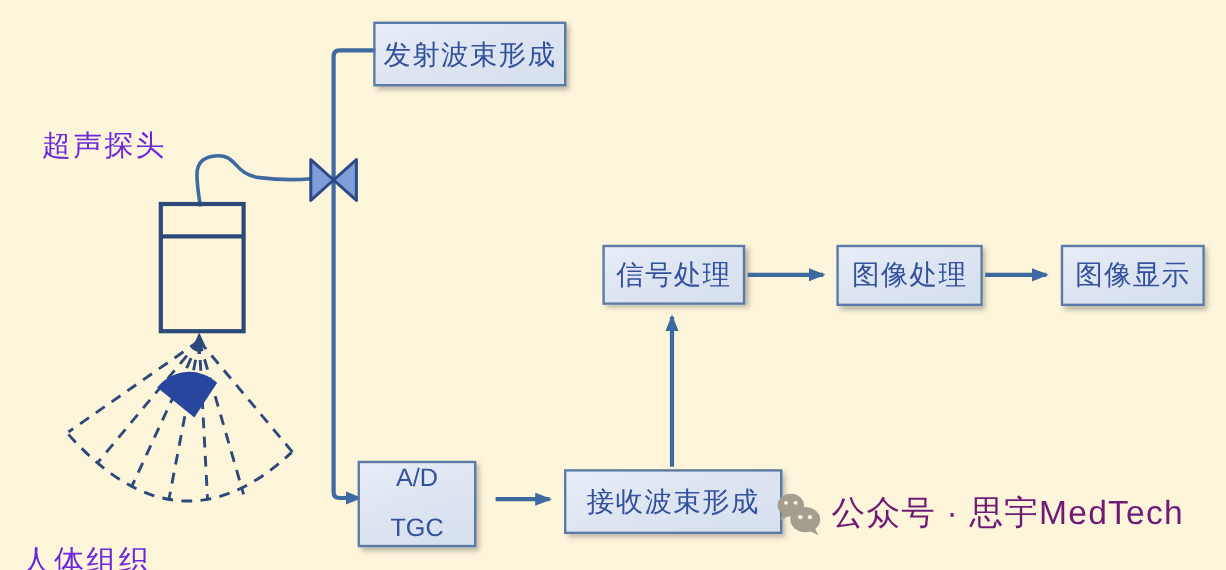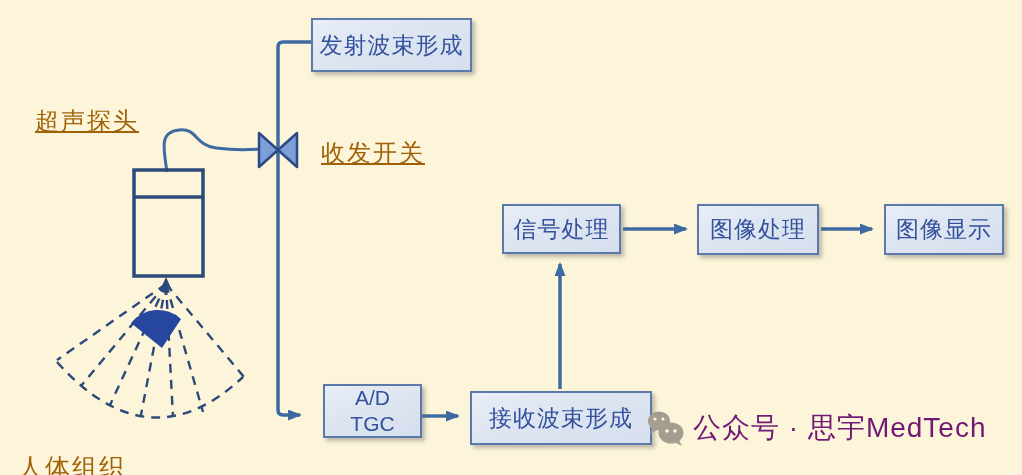--- a/index.html
+++ b/index.html
@@ -19,25 +19,24 @@
     color:#33519c;
     display:flex;align-items:center;justify-content:center;
     box-sizing:border-box;
     font-size:23px;
     letter-spacing:1px;
     white-space:nowrap;
   }
   .node.two-line{flex-direction:column;font-size:21px;line-height:1.25;letter-spacing:0;}
   .diagram-label{
     position:absolute;
-    color:#a16207;
+    color:#6d28d9;
     font-size:24px;
     letter-spacing:2px;
     white-space:nowrap;
-    text-decoration:underline;
   }
   .watermark{
     position:absolute;
     left:645px;top:409px;
     display:flex;align-items:center;gap:8px;
     color:#701a75;
     font-size:28px;
     letter-spacing:1px;
     white-space:nowrap;
   }
@@ -94,30 +93,29 @@
   </svg>
 
   <div class="node" style="left:311px;top:18px;width:161px;height:54px;">发射波束形成</div>
 
   <div class="node" style="left:502px;top:204px;width:119px;height:50px;">信号处理</div>
 
   <div class="node" style="left:697px;top:204px;width:122px;height:51px;">图像处理</div>
 
   <div class="node" style="left:884px;top:204px;width:120px;height:51px;">图像显示</div>
 
-  <div class="node two-line" style="left:323px;top:384px;width:99px;height:54px;">
+  <div class="node two-line" style="left:298px;top:384px;width:99px;height:72px;justify-content:space-between;">
     <span>A/D</span>
     <span>TGC</span>
   </div>
 
   <div class="node" style="left:470px;top:391px;width:182px;height:54px;">接收波束形成</div>
 
   <div class="diagram-label" style="left:35px;top:105px;">超声探头</div>
 
-  <div class="diagram-label" style="left:321px;top:137px;">收发开关</div>
 
   <div class="diagram-label" style="left:18px;top:411px;font-size:25px;margin-top:40px;">人体组织</div>
 
   <div class="watermark">
     <svg width="40" height="38" viewBox="0 0 40 38">
       <g fill="#a59e90">
         <ellipse cx="14" cy="12" rx="11" ry="9.5"></ellipse>
         <path d="M7,19 L5,25 L12,21 Z"></path>
         <ellipse cx="26" cy="24" rx="12.5" ry="10.5"></ellipse>
         <path d="M34,31 L37,37 L29,33 Z"></path>

